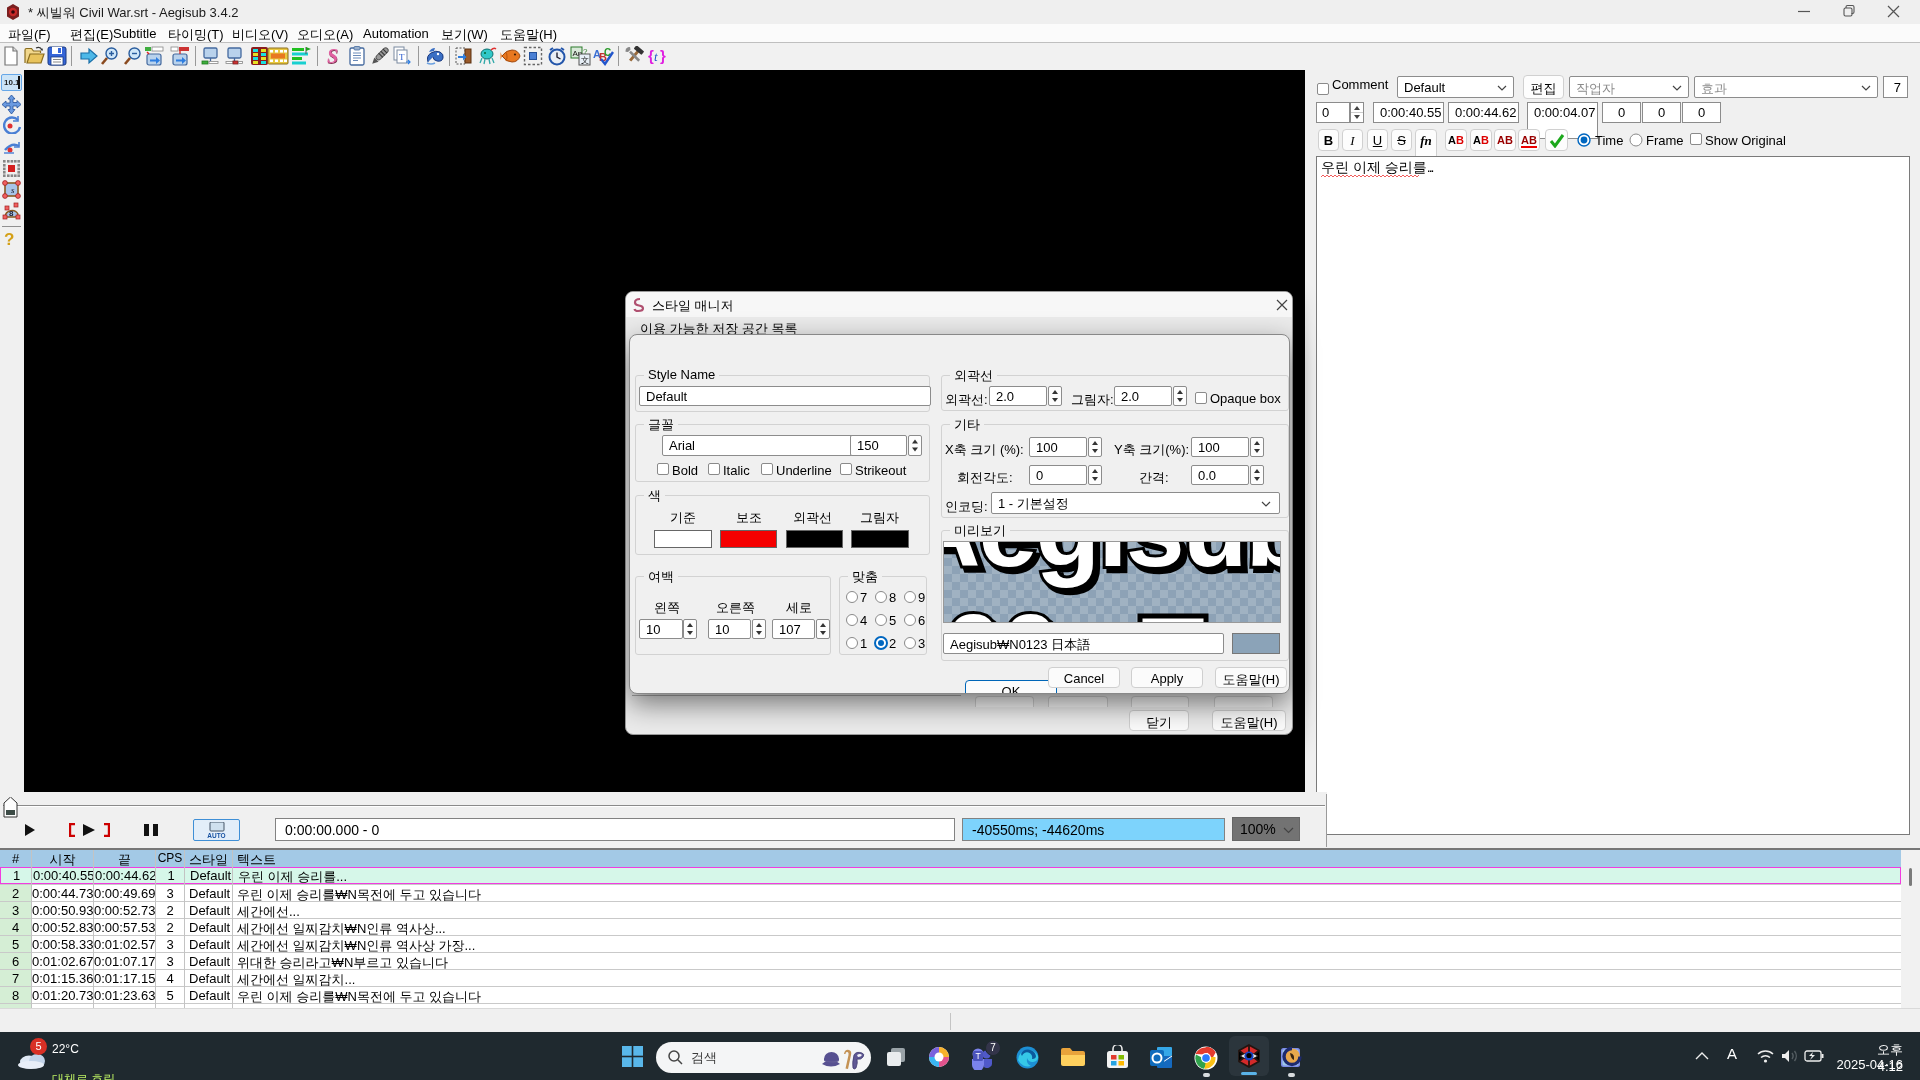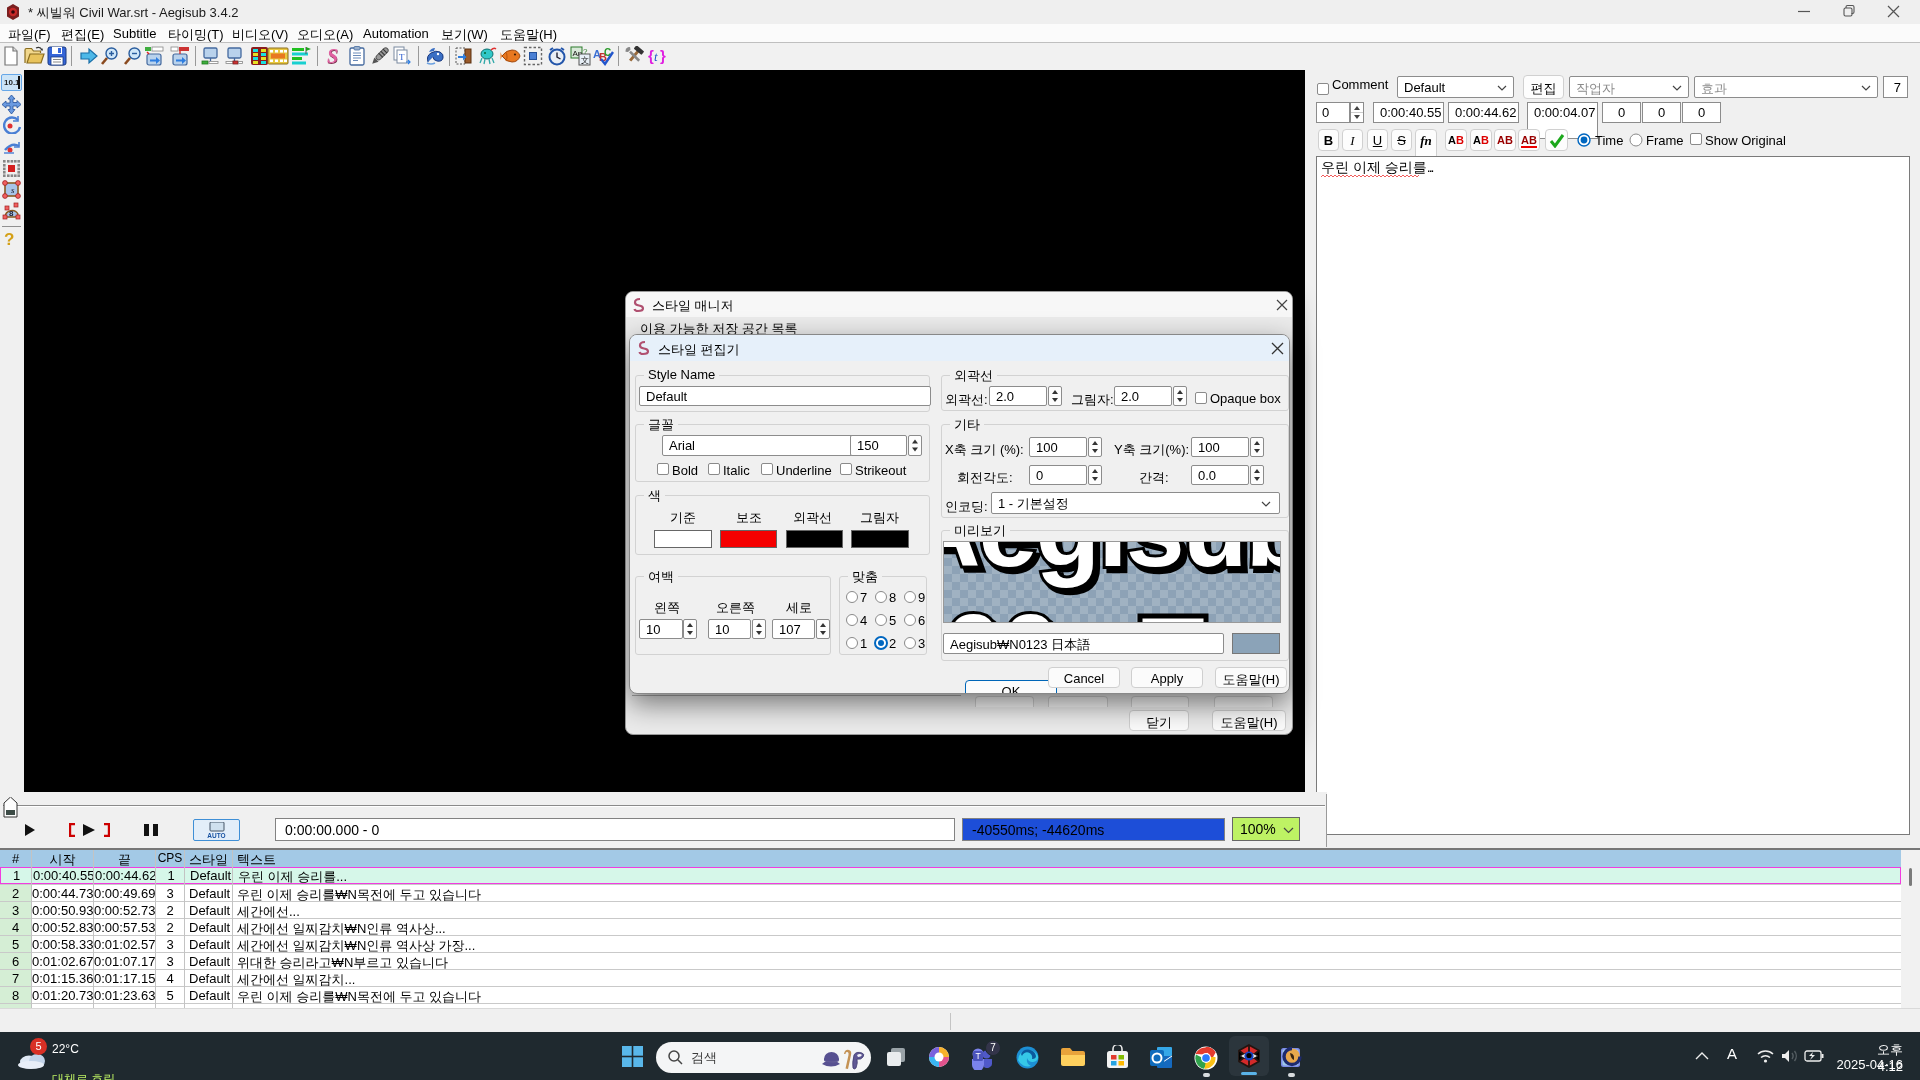--- a/index.html
+++ b/index.html
@@ -21,21 +21,21 @@
   <svg class="abs" style="left:1794px;top:0" width="126" height="24" viewBox="0 0 126 24">
     <line x1="4" y1="11.5" x2="16" y2="11.5" stroke="#555" stroke-width="1.2"></line>
     <rect x="50" y="8" width="8" height="8" rx="1.5" fill="none" stroke="#555" stroke-width="1.1"></rect>
     <path d="M52 8 v-1 a1.5 1.5 0 0 1 1.5-1.5 h5 a1.5 1.5 0 0 1 1.5 1.5 v5 a1.5 1.5 0 0 1-1.5 1.5 h-1" fill="none" stroke="#555" stroke-width="1.1"></path>
     <path d="M94 6 l11 11 M105 6 l-11 11" stroke="#555" stroke-width="1.2"></path>
   </svg>
 </div>
 
 <div class="abs" style="left:0;top:24px;width:1920px;height:19px;background:#fbfbfb;border-bottom:1px solid #bfbfbf;">
   <div class="abs" style="left:8px;top:2px;">파일(F)</div>
-  <div class="abs" style="left:61px;top:2px;">편집(E)</div>
+  <div class="abs" style="left:70px;top:2px;">편집(E)</div>
   <div class="abs" style="left:113px;top:2px;">Subtitle</div>
   <div class="abs" style="left:168px;top:2px;">타이밍(T)</div>
   <div class="abs" style="left:232px;top:2px;">비디오(V)</div>
   <div class="abs" style="left:297px;top:2px;">오디오(A)</div>
   <div class="abs" style="left:363px;top:2px;">Automation</div>
   <div class="abs" style="left:441px;top:2px;">보기(W)</div>
   <div class="abs" style="left:500px;top:2px;">도움말(H)</div>
 </div>
 
 <div id="toolbar" class="abs" style="left:0;top:43px;width:1920px;height:27px;background:#f1f1f1;">
@@ -398,24 +398,24 @@
     </svg>
   <div class="abs" style="left:193px;top:27px;width:47px;height:22px;background:#e3eef9;border:1px solid #3f8fd6;border-radius:2px;">
     <svg style="margin:2px auto 0" width="18" height="10" viewBox="0 0 18 10">
         <rect x="2" y="0" width="14" height="9" rx="1" fill="#cfe0ee" stroke="#456" stroke-width="1"></rect>
       </svg>
     <div style="text-align:center;font-size:6.5px;font-weight:bold;color:#1550a0;margin-top:0px;">AUTO</div>
   </div>
   <div class="abs" style="left:275px;top:26px;width:680px;height:23px;background:#fff;border:1px solid #828282;">
     <div class="abs" style="left:9px;top:3px;font-size:14px;">0:00:00.000 - 0</div>
   </div>
-  <div class="abs" style="left:962px;top:26px;width:263px;height:23px;background:#1d4ed8;border:1px solid #828282;">
+  <div class="abs" style="left:962px;top:26px;width:263px;height:23px;background:#7dd3fc;border:1px solid #828282;">
     <div class="abs" style="left:9px;top:3px;font-size:14px;">-40550ms; -44620ms</div>
   </div>
-  <div class="abs" style="left:1232px;top:25px;width:68px;height:24px;background:#bef264;border:1px solid #666;">
+  <div class="abs" style="left:1232px;top:25px;width:68px;height:24px;background:#737373;border:1px solid #666;">
     <div class="abs" style="left:7px;top:3px;font-size:14px;">100%</div>
     <svg class="abs" style="right:5px;top:9px" width="11" height="7" viewBox="0 0 11 7">
         <path d="M1 1 l4.5 4.5 L10 1" fill="none" stroke="#444" stroke-width="1.2"></path>
       </svg>
   </div>
 </div>
 
 <div class="abs" style="left:1326px;top:794px;width:1px;height:53px;background:#9a9a9a;"></div>
 
 <style>
@@ -711,29 +711,20 @@
   <div class="abs" style="left:6px;top:403px;width:329px;height:1px;background:#a9a9a9;"></div>
   <div class="abs" style="left:349px;top:404px;width:59px;height:11px;background:#f6f6f6;border:1px solid #d0d0d0;border-bottom:none;border-radius:4px 4px 0 0;"></div>
   <div class="abs" style="left:422px;top:404px;width:60px;height:11px;background:#f6f6f6;border:1px solid #d0d0d0;border-bottom:none;border-radius:4px 4px 0 0;"></div>
   <div class="abs" style="left:505px;top:404px;width:58px;height:11px;background:#f6f6f6;border:1px solid #d0d0d0;border-bottom:none;border-radius:4px 4px 0 0;"></div>
   <div class="abs" style="left:588px;top:404px;width:59px;height:11px;background:#f6f6f6;border:1px solid #d0d0d0;border-bottom:none;border-radius:4px 4px 0 0;"></div>
   <div class="dbtn" style="left:503px;top:418px;width:60px;">닫기</div>
   <div class="dbtn" style="left:586px;top:418px;width:74px;">도움말(H)</div>
 </div>
 
 <div class="abs" style="left:629px;top:334px;width:661px;height:360px;background:#f0f0f0;border:1px solid #888;border-radius:8px;box-shadow:0 10px 28px rgba(0,0,0,0.5);overflow:hidden;">
-  <div class="abs" style="left:0;top:0;width:100%;height:26px;background:#e6f0fa;">
-    <svg class="abs" style="left:8px;top:5px" width="12" height="16" viewBox="0 0 12 16">
-        <use href="#slogo"></use>
-      </svg>
-    <div class="abs" style="left:28px;top:6px;">스타일 편집기</div>
-    <svg class="abs" style="left:641px;top:7px" width="13" height="13" viewBox="0 0 13 13">
-        <path d="M1 1 L12 12 M12 1 L1 12" stroke="#333" stroke-width="1.3"></path>
-      </svg>
-  </div>
 
   <div class="grp" style="left:5px;top:40px;width:295px;height:37px;">
       <div class="grplbl">Style Name</div>
     </div>
   <div class="inp" style="left:9px;top:51px;width:292px;height:20px;">
       <div class="v">Default</div>
     </div>
 
   <div class="grp" style="left:5px;top:89px;width:295px;height:58px;">
       <div class="grplbl">글꼴</div>

